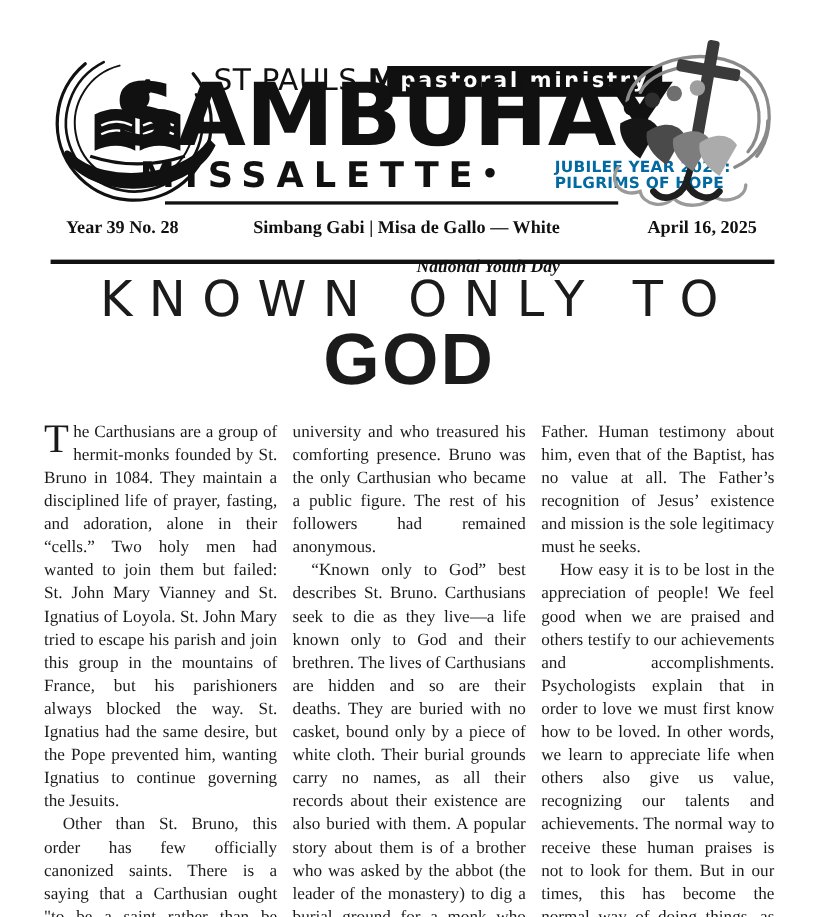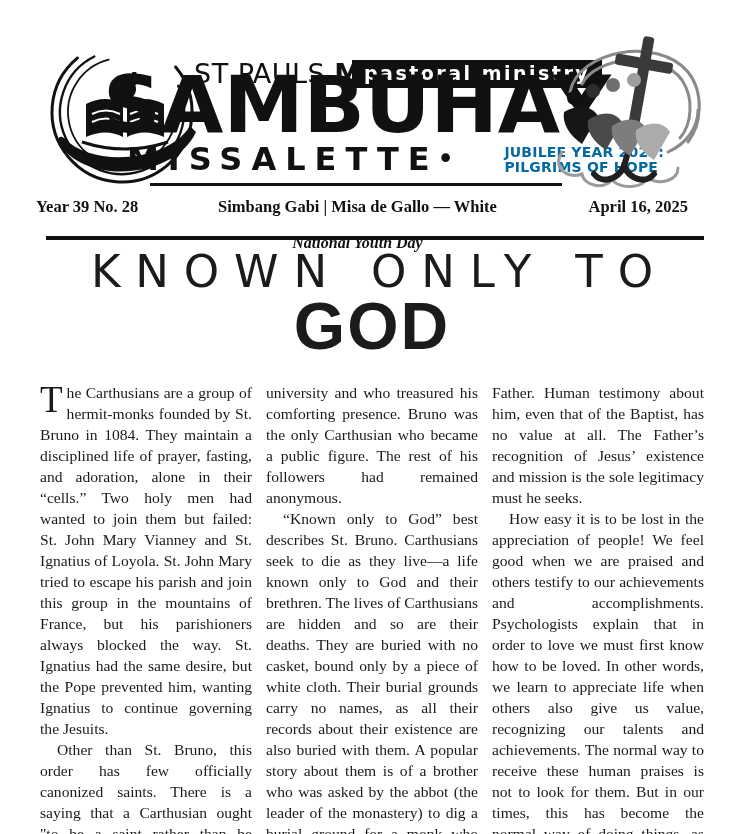--- a/index.html
+++ b/index.html
@@ -37,25 +37,25 @@
   .bullet{font-family:"DejaVu Sans", sans-serif;font-size:30px;line-height:30px;color:#111;margin:0 10px 0 -2px;}
   .jubilee-text{
     font-family:"DejaVu Sans", sans-serif;font-weight:700;font-size:14px;
     line-height:15px;color:#0369a1;letter-spacing:.2px;margin-top:1px;margin-left:40px;
   }
   .masthead-underline{position:absolute;left:150px;top:183px;width:412px;height:2.5px;background:#111;}
   
   .issue-bar{
     position:absolute;top:197px;left:0;right:0;
     display:grid;grid-template-columns:170px 1fr 185px;
-    padding:0 50px 0 36px;
+    padding:0 50px 0 60px;
     font-weight:700;font-size:16.5px;line-height:20px;color:#111;
   }
   .issue-left{text-align:left;}
-  .issue-center{text-align:center;}
+  .issue-center{text-align:right;}
   .issue-right{text-align:right;padding-right:6px;}
   .issue-sub{font-style:italic;font-weight:700;font-size:16px;margin-top:16px;}
   .thick-rule{position:absolute;top:236px;left:46px;right:40px;height:3.5px;background:#111;}
   
   .headline{position:absolute;top:246px;left:0;right:0;text-align:center;color:#1b1b1b;}
   .headline-line1{
     font-family:"DejaVu Sans", sans-serif;font-size:45px;font-weight:400;
     letter-spacing:.33em;text-indent:.33em;line-height:1.15;
   }
   .headline-line2{

